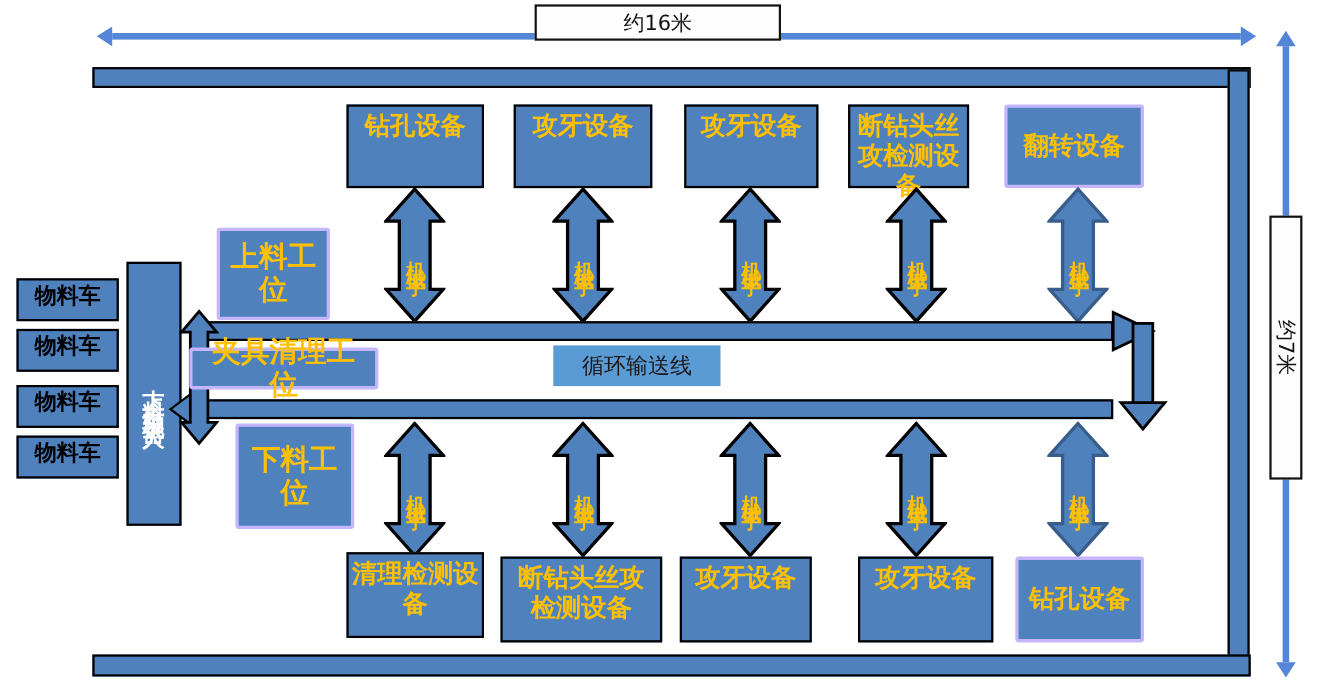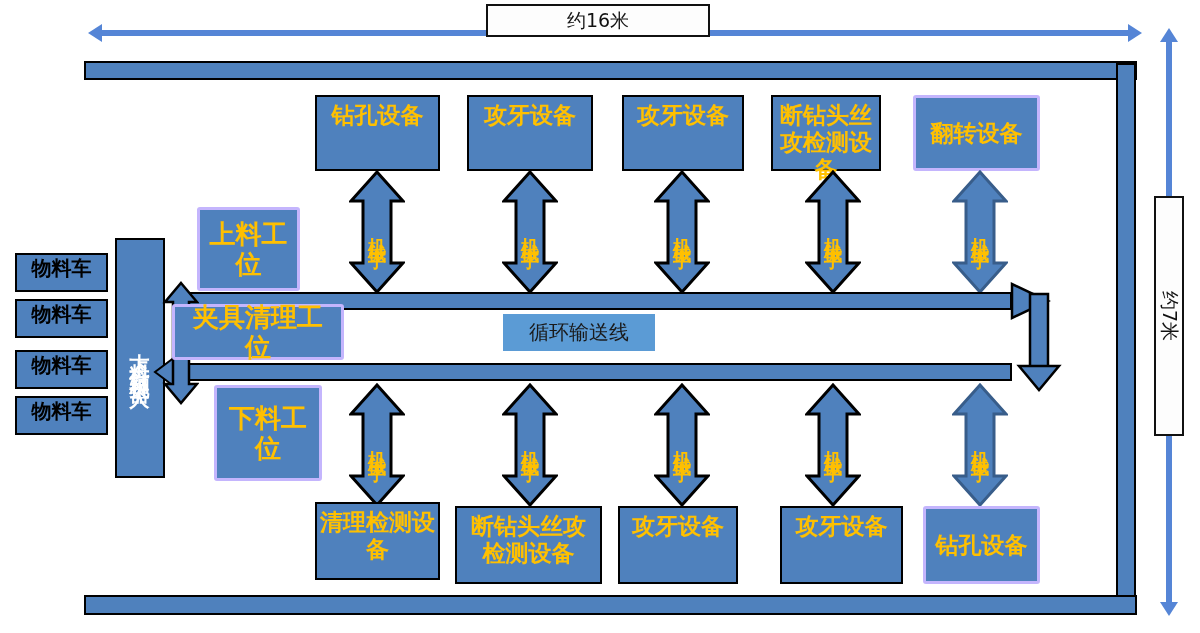--- a/index.html
+++ b/index.html
@@ -139,21 +139,21 @@
 
   <div class="box station blue-border" style="left:214px;top:385px;width:108px;height:96px;">
     <span class="inner">下料工位</span>
   </div>
 
   <svg class="abs" style="left:153px;top:281px;" width="46" height="126" viewBox="0 0 46 126">
     <polygon points="22,76 22,106 2,91" fill="#4f81bd" stroke="#000" stroke-width="2"></polygon>
     <polygon points="28,2 44,21 36,21 36,103 44,103 28,122 12,103 20,103 20,21 12,21" fill="#4f81bd" stroke="#000" stroke-width="2.5"></polygon>
   </svg>
 
-  <div class="box station blue-border" style="left:172px;top:304px;width:172px;height:56px;">
+  <div class="box station blue-border" style="left:172px;top:316px;width:172px;height:38px;">
     <span class="inner">夹具清理工位</span>
   </div>
 
   <div class="box station blue-border" style="left:197px;top:207px;width:103px;height:84px;">
     <span class="inner">上料工位</span>
   </div>
 
   <div class="conv-label" style="left:503px;top:314px;width:152px;height:37px;">
     <span>循环输送线</span>
   </div>

